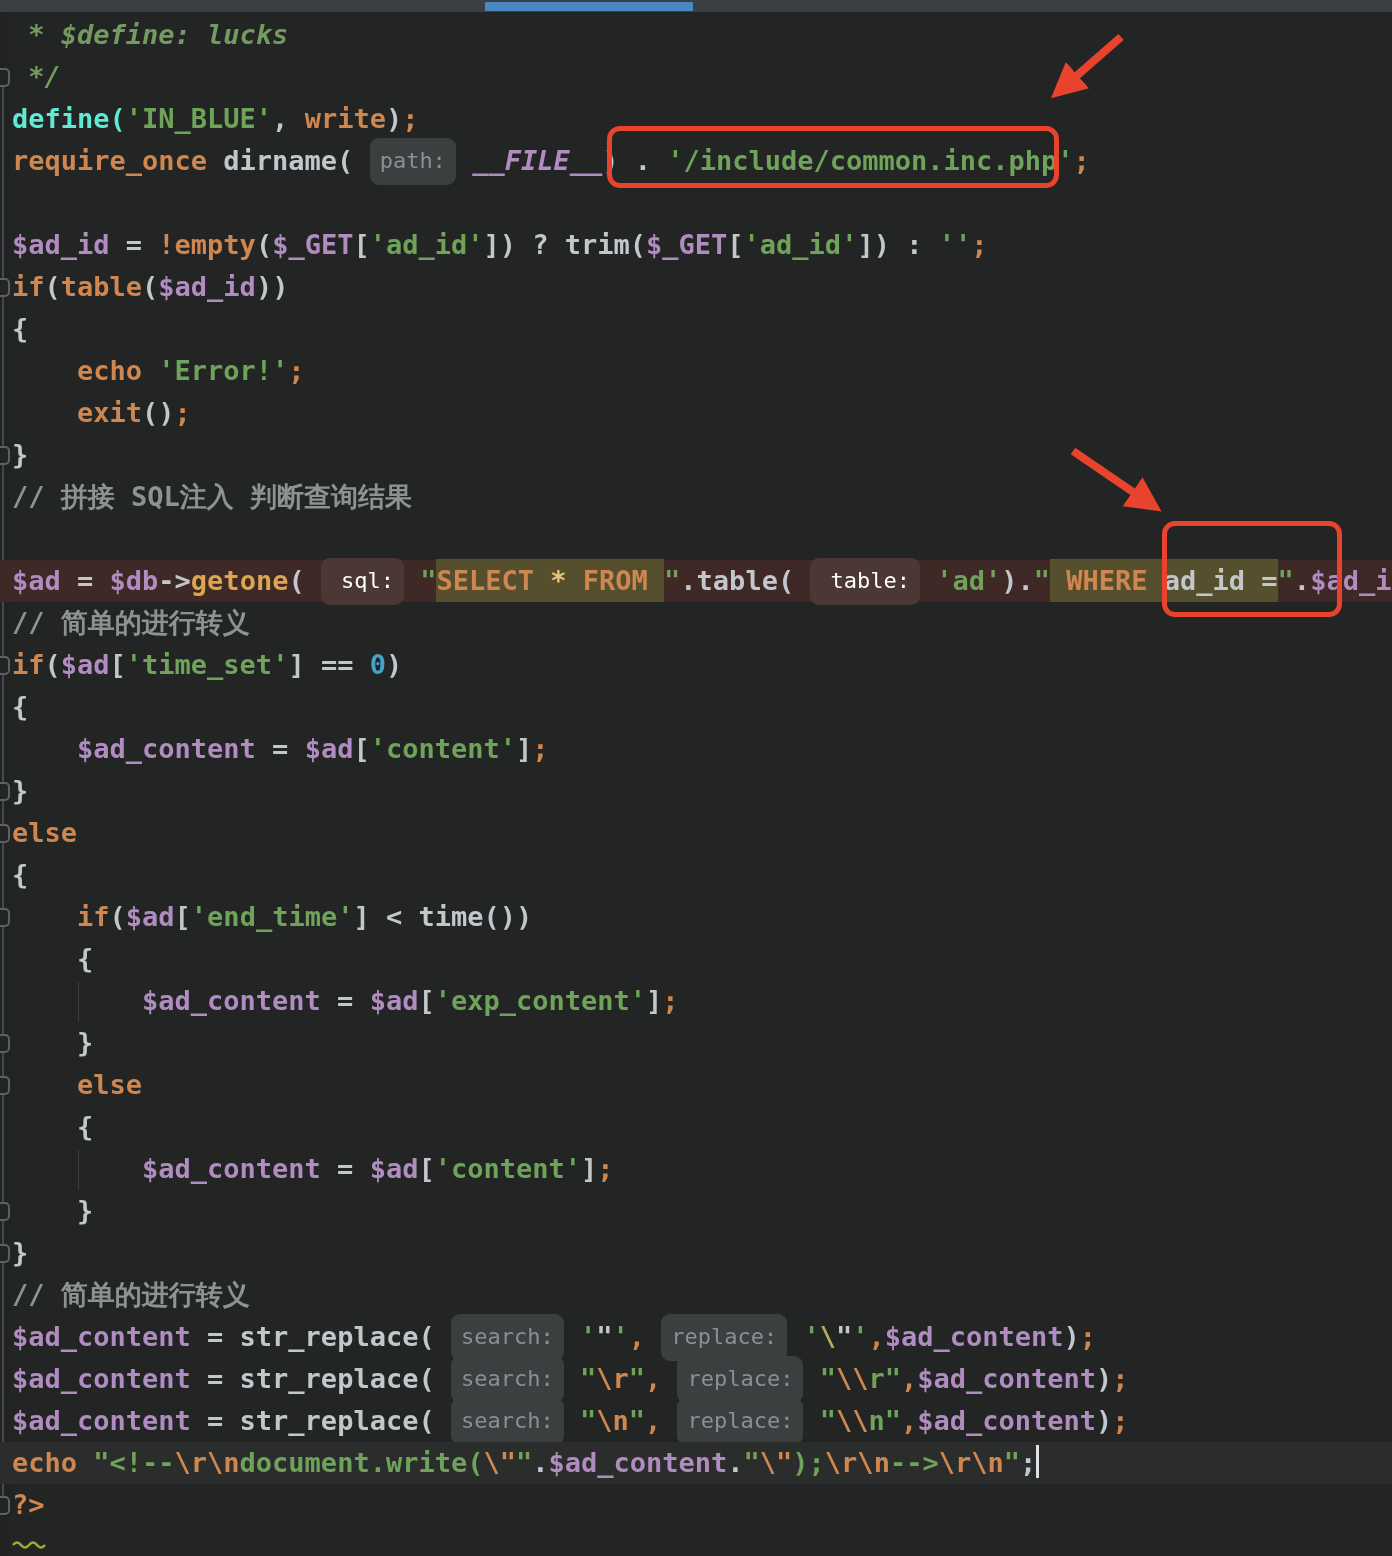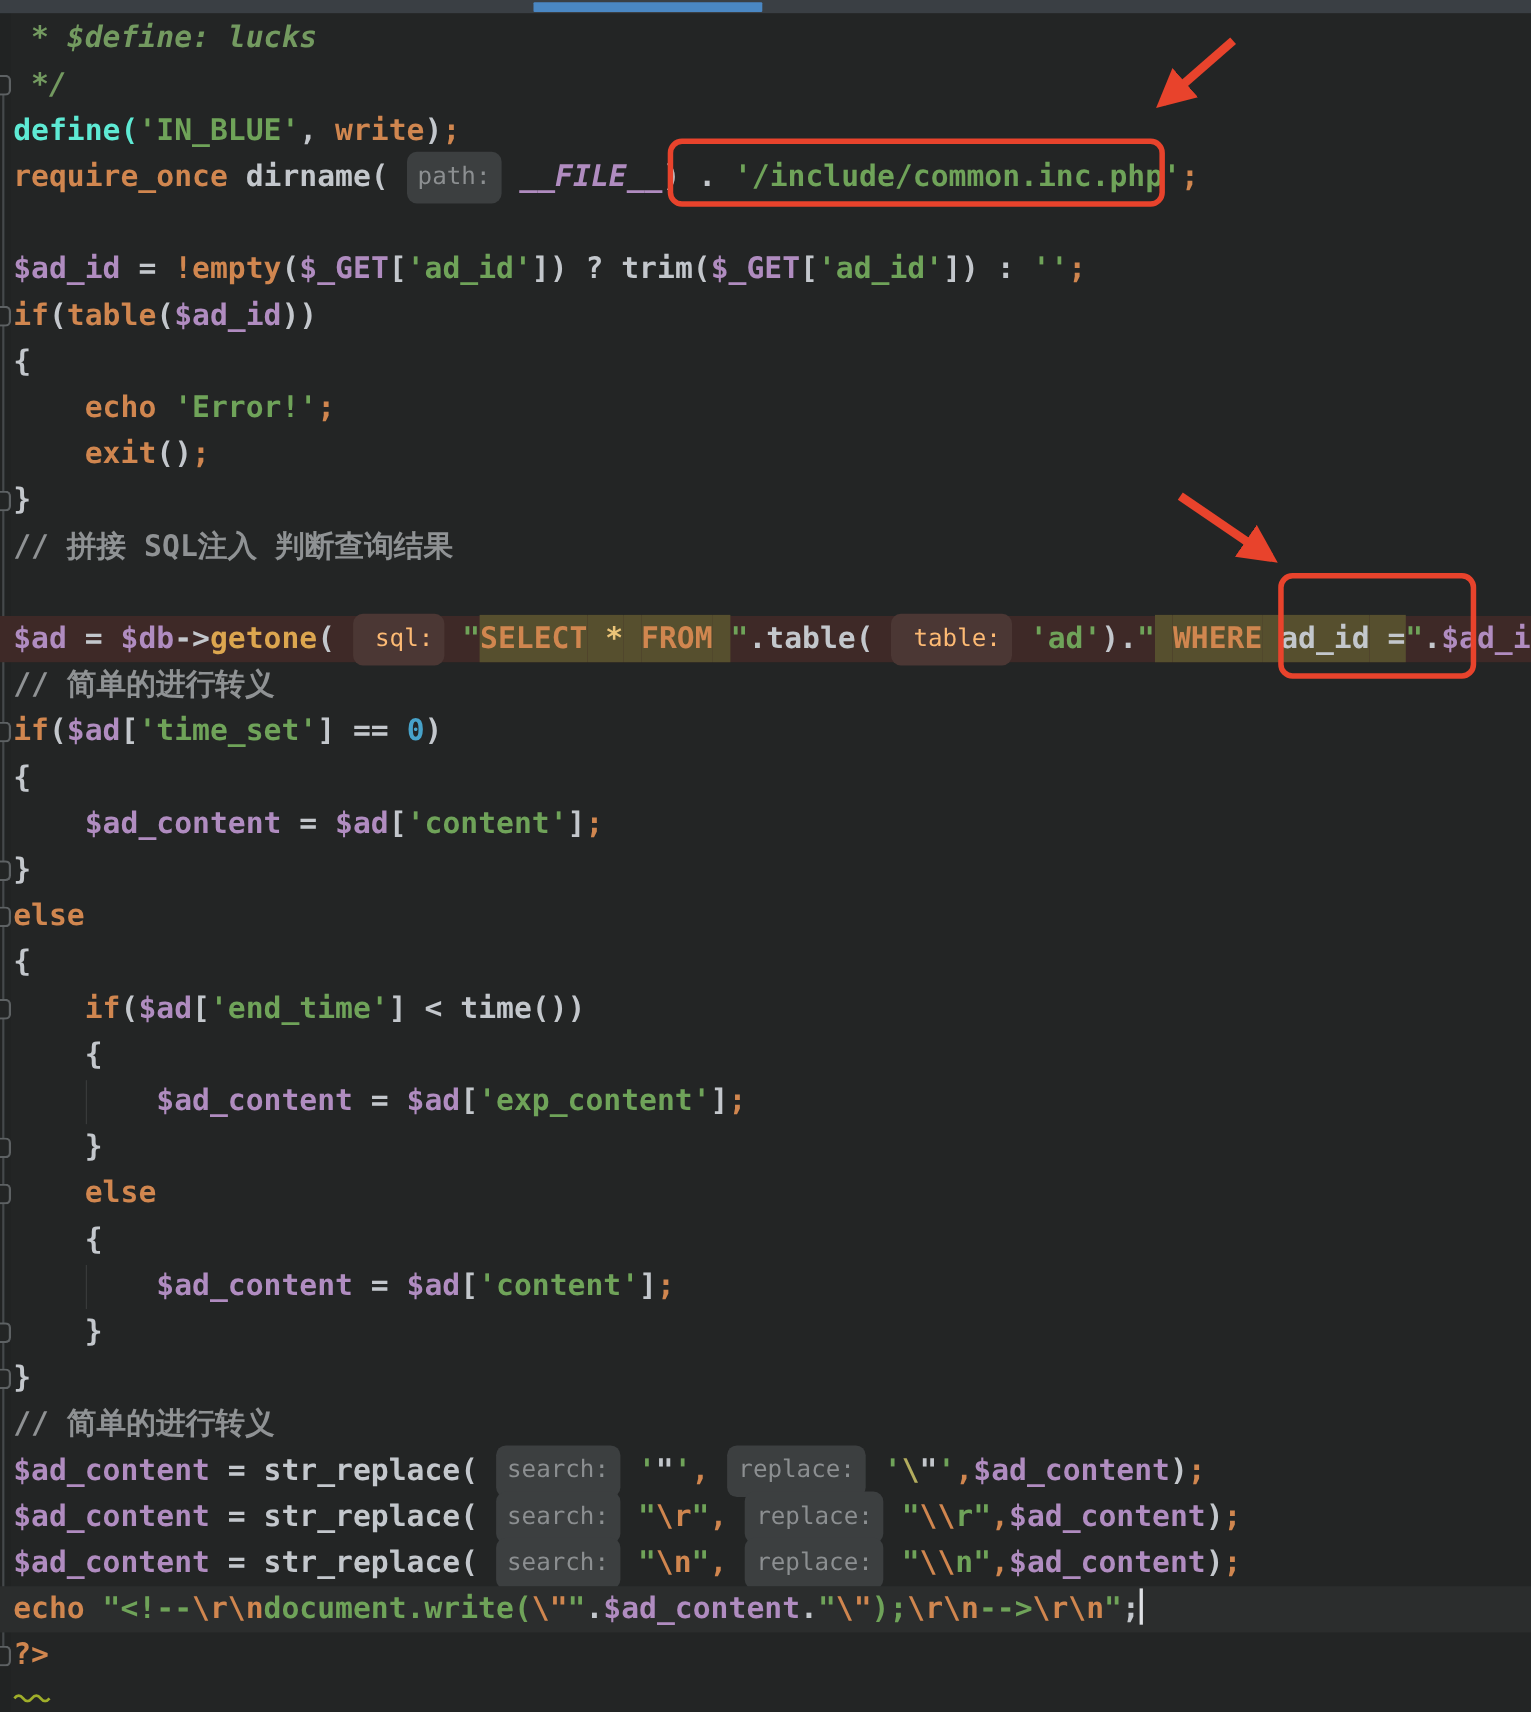--- a/index.html
+++ b/index.html
@@ -9,21 +9,21 @@
   #tab-accent{position:absolute;top:2px;height:9px;background:#4a87c3;border-radius:1px;}
   #gutter{position:absolute;left:0;top:12px;width:10px;height:1544px;background:#212323;}
   #foldline{position:absolute;left:2px;width:2px;background:#45494b;}
   .line{position:absolute;left:0;width:1392px;height:42px;line-height:42px;white-space:pre;
         font-size:27px;font-weight:bold;color:#c3c7cc;padding-left:12px;box-sizing:border-box;}
   .line.warn{background:#3e2927;}
   .line.cur{background:#2b2d2d;}
   .inj{background:#564f2e;padding:6px 0;}
   .pill{display:inline-block;font-size:22px;font-weight:normal;color:#8c8f91;background:#3c3f40;
         padding:2px 10px 3px 10px;border-radius:9px;position:relative;top:-2px;}
-  .pill.warm{background:#4b3734;color:#fdba74;padding-left:20px;}
+  .pill.warm{background:#4b3734;color:#ffffff;padding-left:20px;}
   .fold-marker{position:absolute;left:0;width:8px;height:15px;border:2px solid #5d6163;border-left:none;
         border-radius:0 5px 5px 0;background:#232525;z-index:3;}
   .guide{position:absolute;width:1px;background:#3b3d3d;}
   .caret{display:inline-block;width:3px;height:33px;background:#dfe1e5;vertical-align:middle;margin-bottom:6px;}
   .squig{position:absolute;left:12px;top:35px;width:36px;height:10px;}
   .ann-box{position:absolute;border:5px solid #e8432c;border-radius:13px;z-index:5;}
   #arrow-layer{position:absolute;left:0;top:0;width:1392px;height:1556px;z-index:6;pointer-events:none;}
 </style>
 </head>
 <body>

